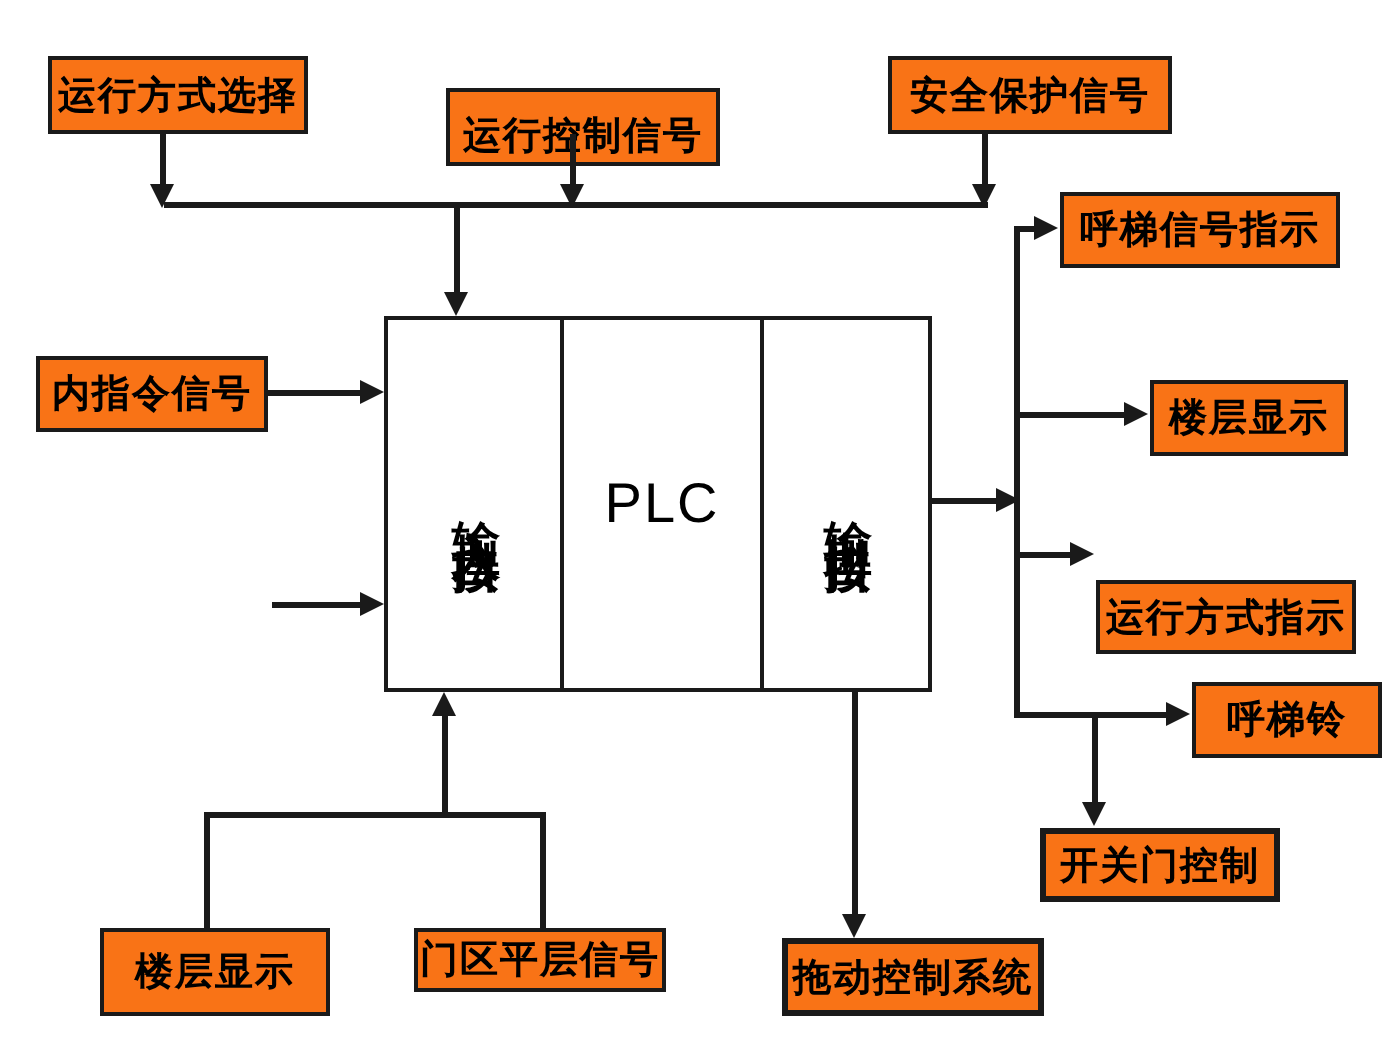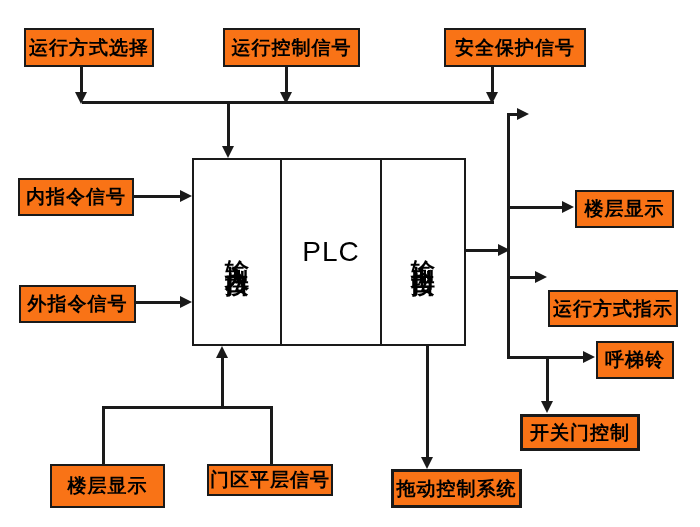--- a/index.html
+++ b/index.html
@@ -73,32 +73,29 @@
   .arr-u { border-left: 6px solid transparent; border-right: 6px solid transparent; border-bottom: 12px solid #1a1a1a; }
 </style>
 </head>
 <body>
 
 <div class="stage">
 
   <div class="node" style="left:24px; top:28px; width:130px; height:39px;">
     <span>运行方式选择</span>
   </div>
-  <div class="node" style="left:223px; top:28px; width:137px; height:39px;">
+  <div class="node" style="left:223px; top:44px; width:137px; height:39px;align-items:flex-end;">
     <span>运行控制信号</span>
   </div>
   <div class="node" style="left:428px; top:28px; width:142px; height:39px;margin-left:16px;">
     <span>安全保护信号</span>
   </div>
 
   <div class="node" style="left:18px; top:178px; width:116px; height:38px;">
     <span>内指令信号</span>
-  </div>
-  <div class="node" style="left:19px; top:285px; width:117px; height:38px;">
-    <span>外指令信号</span>
   </div>
 
   <div class="node" style="left:50px; top:464px; width:115px; height:44px;">
     <span>楼层显示</span>
   </div>
   <div class="node" style="left:207px; top:464px; width:126px; height:32px;">
     <span>门区平层信号</span>
   </div>
 
   <div class="plc-group">
@@ -106,27 +103,30 @@
       <span class="vtext">输入接口</span>
     </div>
     <div class="plc-section sec-plc">
       <span class="plc-label">PLC</span>
     </div>
     <div class="plc-section sec-output">
       <span class="vtext">输出接口</span>
     </div>
   </div>
 
+  <div class="node" style="left:530px; top:96px; width:140px; height:38px;">
+    <span>呼梯信号指示</span>
+  </div>
   <div class="node" style="left:575px; top:190px; width:99px; height:38px;">
     <span>楼层显示</span>
   </div>
   <div class="node" style="left:548px; top:259px; width:130px; height:37px;margin-top:31px;">
     <span>运行方式指示</span>
   </div>
-  <div class="node" style="left:596px; top:341px; width:78px; height:38px;">
+  <div class="node" style="left:596px; top:341px; width:95px; height:38px;">
     <span>呼梯铃</span>
   </div>
   <div class="node thick" style="left:520px; top:414px; width:120px; height:37px;">
     <span>开关门控制</span>
   </div>
   <div class="node thick" style="left:391px; top:469px; width:131px; height:39px;">
     <span>拖动控制系统</span>
   </div>
 
   <div class="hline" style="left:82px; top:101px; width:412px;"></div>

